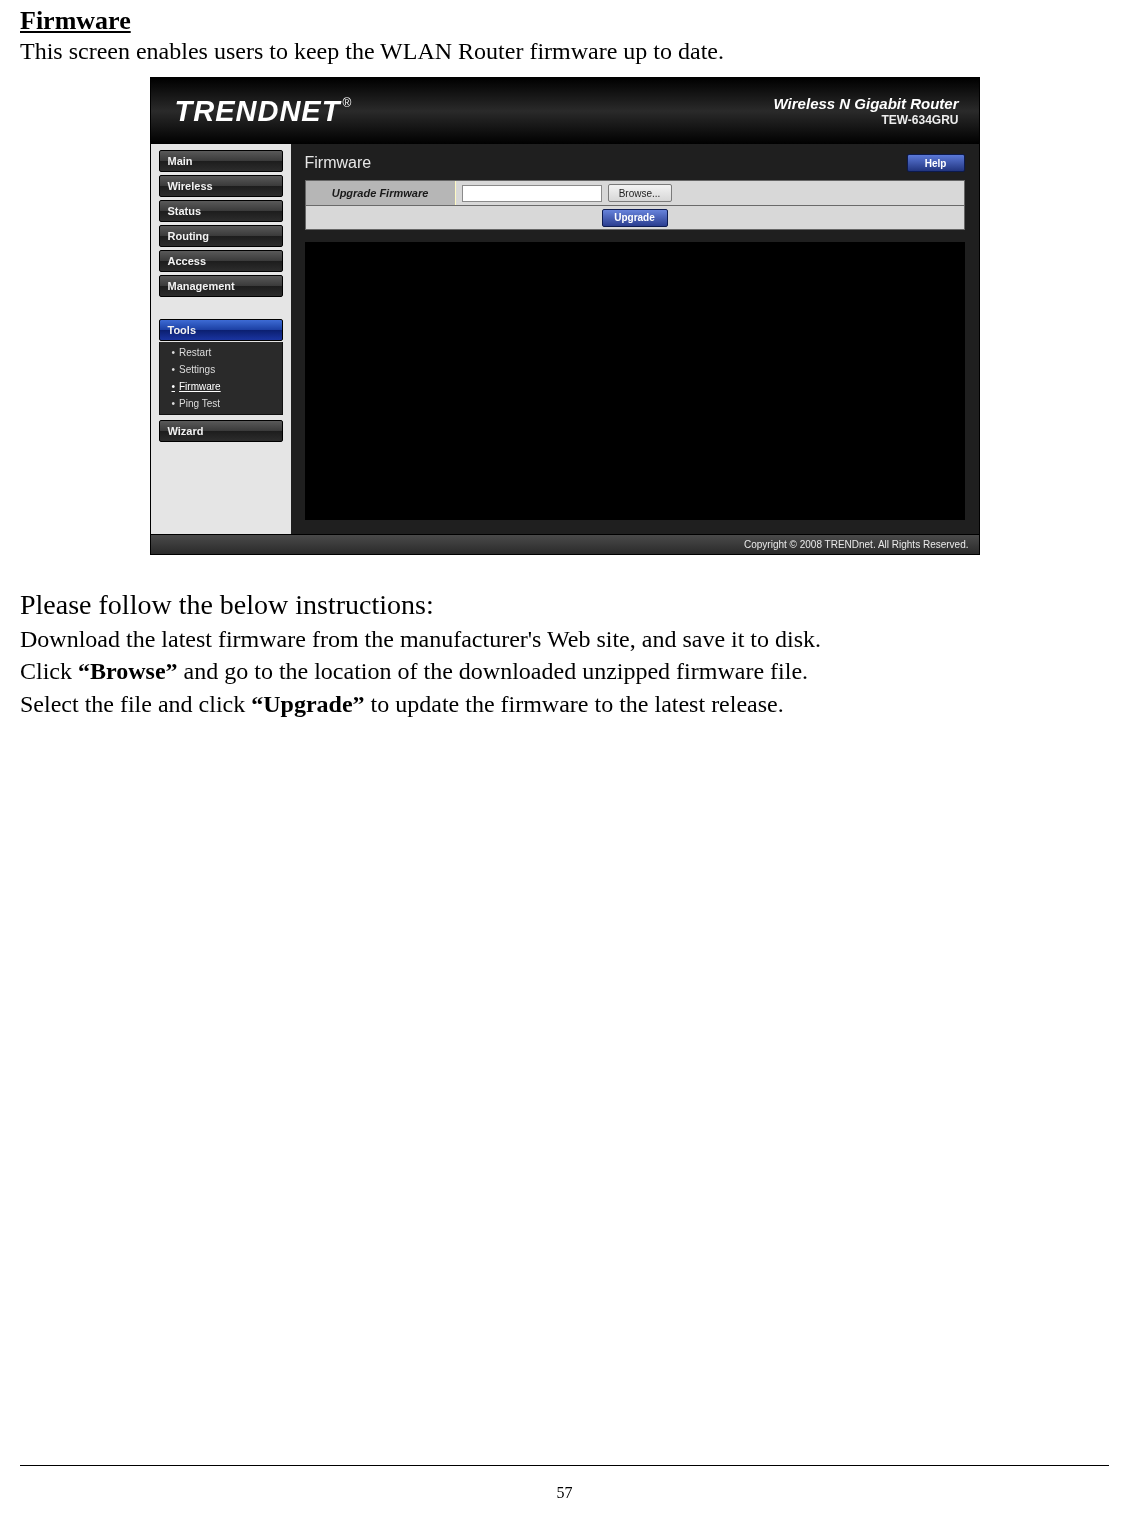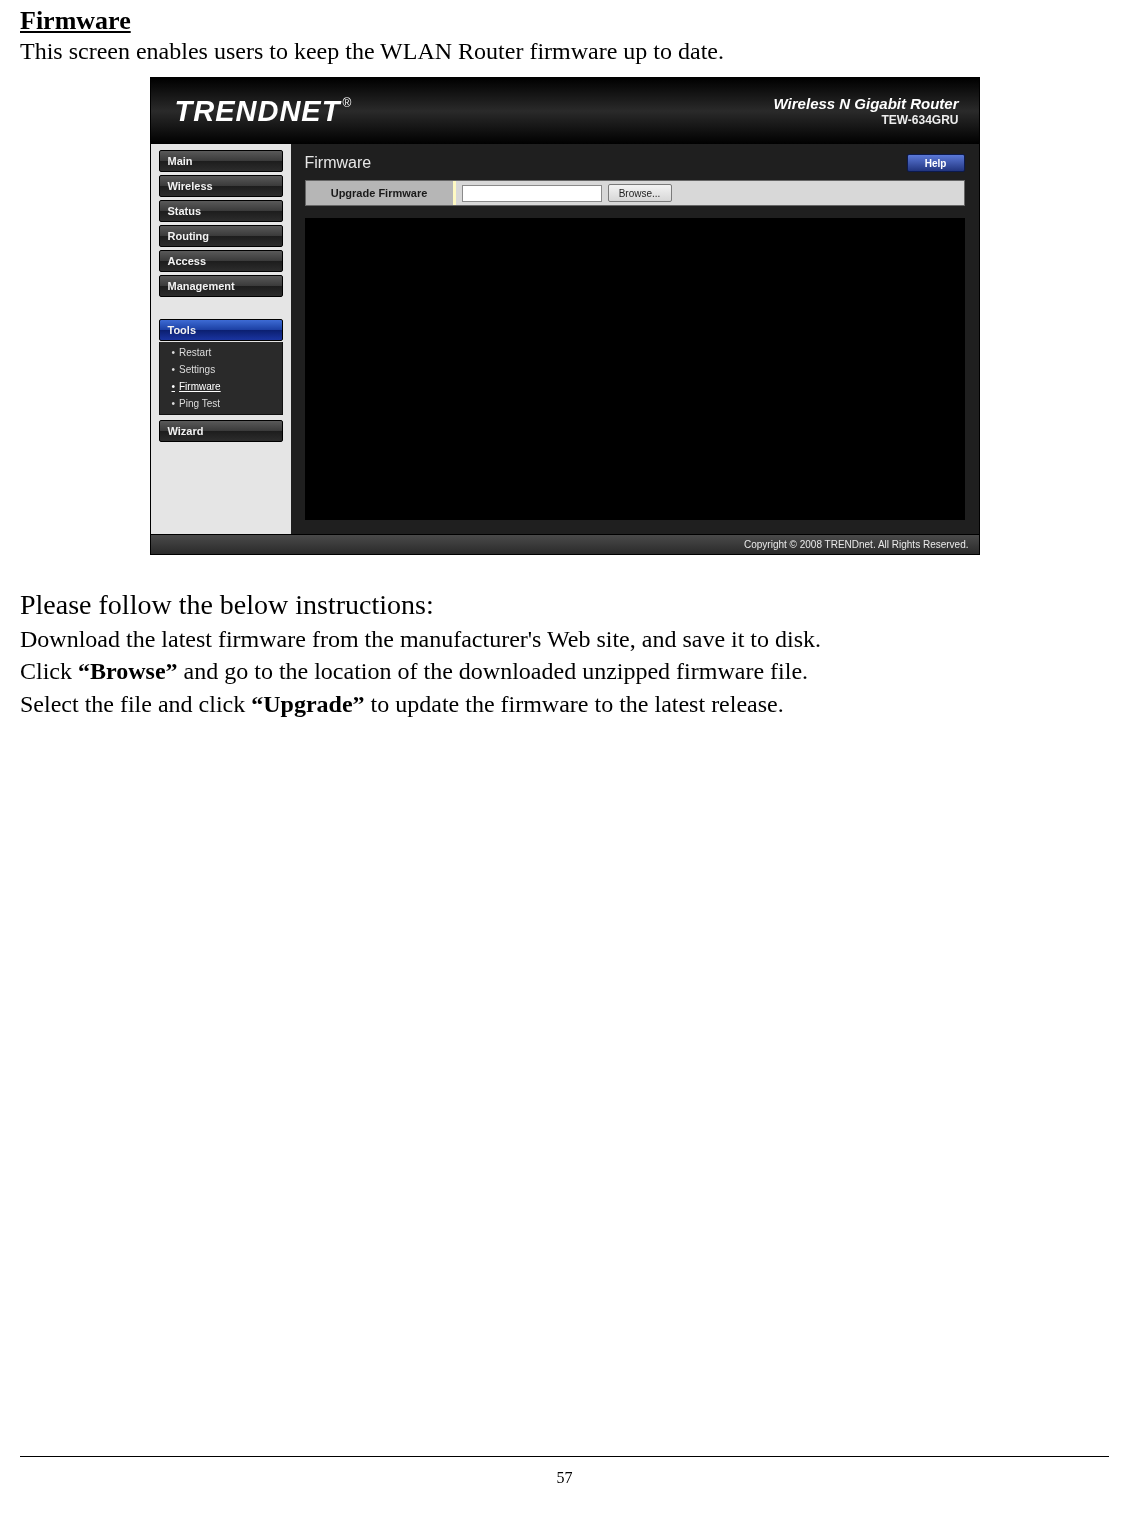--- a/index.html
+++ b/index.html
@@ -67,21 +67,22 @@
       background: linear-gradient(#5b79d8, #22357f); border:1px solid #0c1a4d;
       color:#fff; font-size:10px; font-weight:bold; width:58px; height:18px;
       border-radius:2px; display:flex; align-items:center; justify-content:center; cursor:pointer;
     }
     .panel { border:1px solid #666; }
     .panel-row { display:flex; align-items:center; height:24px; }
     .panel-row + .panel-row { border-top:1px solid #6a6a6a; }
     .panel-label {
       width: 150px; background:#b6b6b6; color:#1a1a1a; font-weight:bold;
       font-size:11px; height:100%; display:flex; align-items:center; justify-content:center;
-      border-right:3px solid #fef9c3;
+      border-right:1px solid #fef9c3;
+      font-style:italic;
     }
     .panel-field {
       flex:1; background:#d8d8d8; height:100%; display:flex; align-items:center; gap:6px;
       padding:0 6px;
     }
     .panel-field.center { justify-content:center; }
     .file-input { width:140px; height:17px; background:#fff; border:1px solid #8a8a8a; font-size:10px; padding:0 2px; }
     .browse-btn {
       background: linear-gradient(#f3f3f3,#d7d7d7); border:1px solid #7a7a7a; border-radius:2px;
       color:#222; font-size:10px; height:18px; width:64px; cursor:pointer;
@@ -92,22 +93,22 @@
     }
     .black-fill { flex: 1; background: #000; margin-top: 12px; }
     .ui-footer {
       background: linear-gradient(#4a4a4a,#2a2a2a); color:#eaeaea; font-size:10px;
       text-align:right; padding:4px 10px; border-top:1px solid #000;
     }
     .instructions-heading { font-weight: normal; font-size: 28px; margin-bottom: 2px; }
     .instr-line { font-size: 24px; line-height: 1.35; }
     .bold { font-weight: bold; }
     .page-footer {
-      position: absolute; left: 20px; right: 20px; bottom: 40px;
-      border-top: 1px solid #000; text-align: center; font-size: 16px; padding-top: 12px;
+      position: absolute; left: 20px; right: 20px; bottom: 25px;
+      border-top: 1px solid #000; text-align: center; font-size: 16px; padding-top: 18px;
       font-family: "Times New Roman", serif;
     }
   </style>
 </head>
 <body>
 
 <div class="doc-title">Firmware</div>
 <div class="doc-intro">This screen enables users to keep the WLAN Router firmware up to date.</div>
 
 <div class="screenshot-wrap">
@@ -149,20 +150,25 @@
         </div>
 
         <div class="panel">
           <div class="panel-row">
             <div class="panel-label">Upgrade Firmware</div>
             <div class="panel-field">
               <input class="file-input" type="text" value="" style="">
               <button class="browse-btn">Browse...</button>
             </div>
           </div>
+          <div class="panel-row">
+            <div class="panel-field center" style="width:100%;">
+              <button class="upgrade-btn">Upgrade</button>
+            </div>
+          </div>
         </div>
 
         <div class="black-fill"></div>
       </div>
     </div>
 
     <div class="ui-footer">Copyright © 2008 TRENDnet. All Rights Reserved.</div>
   </div>
 </div>
 

